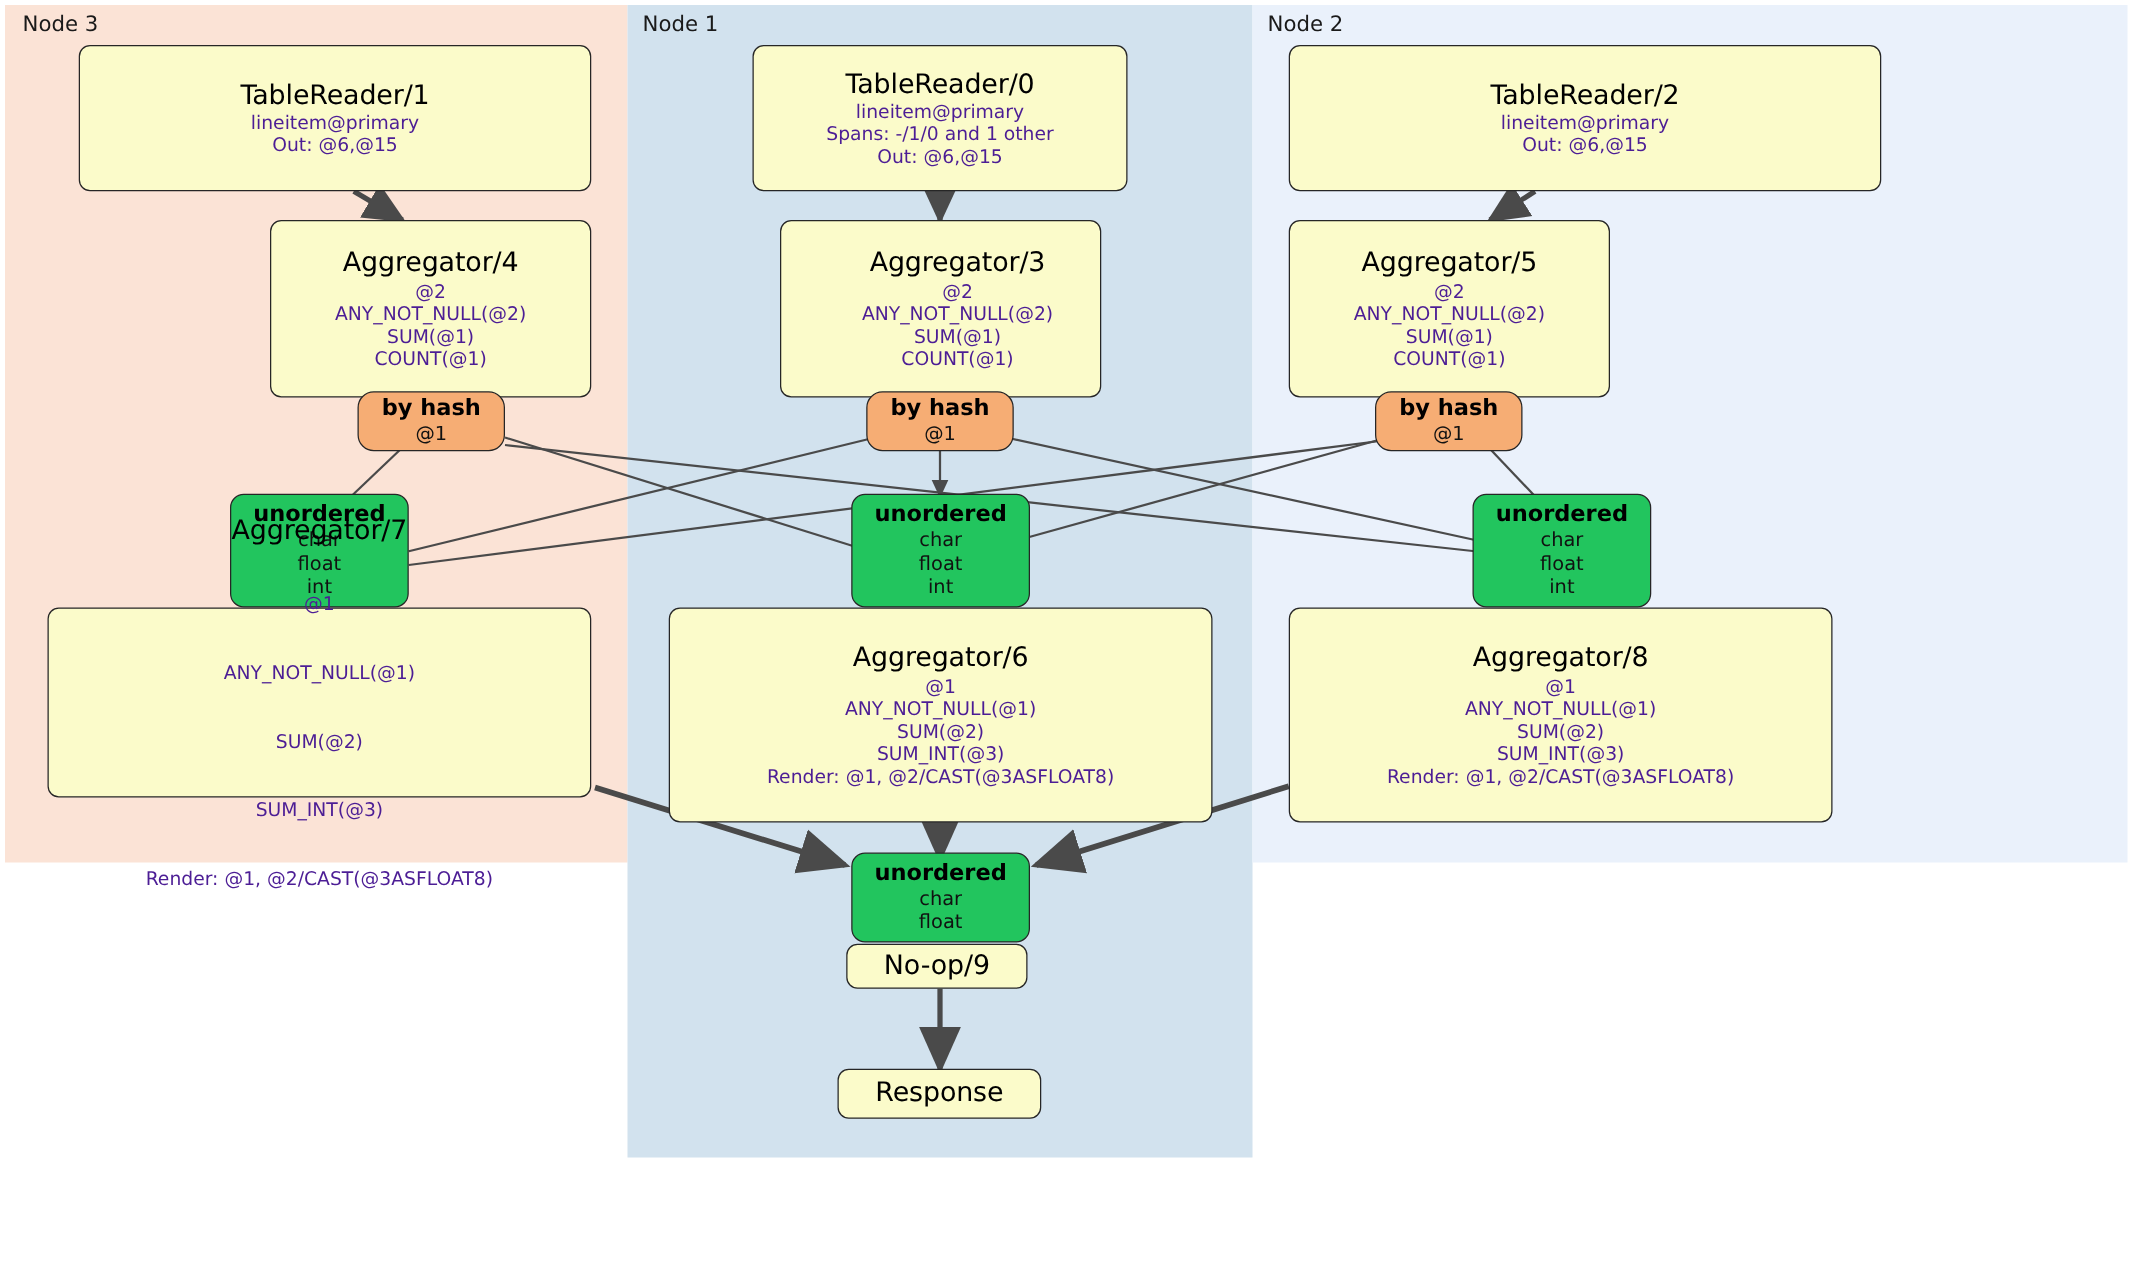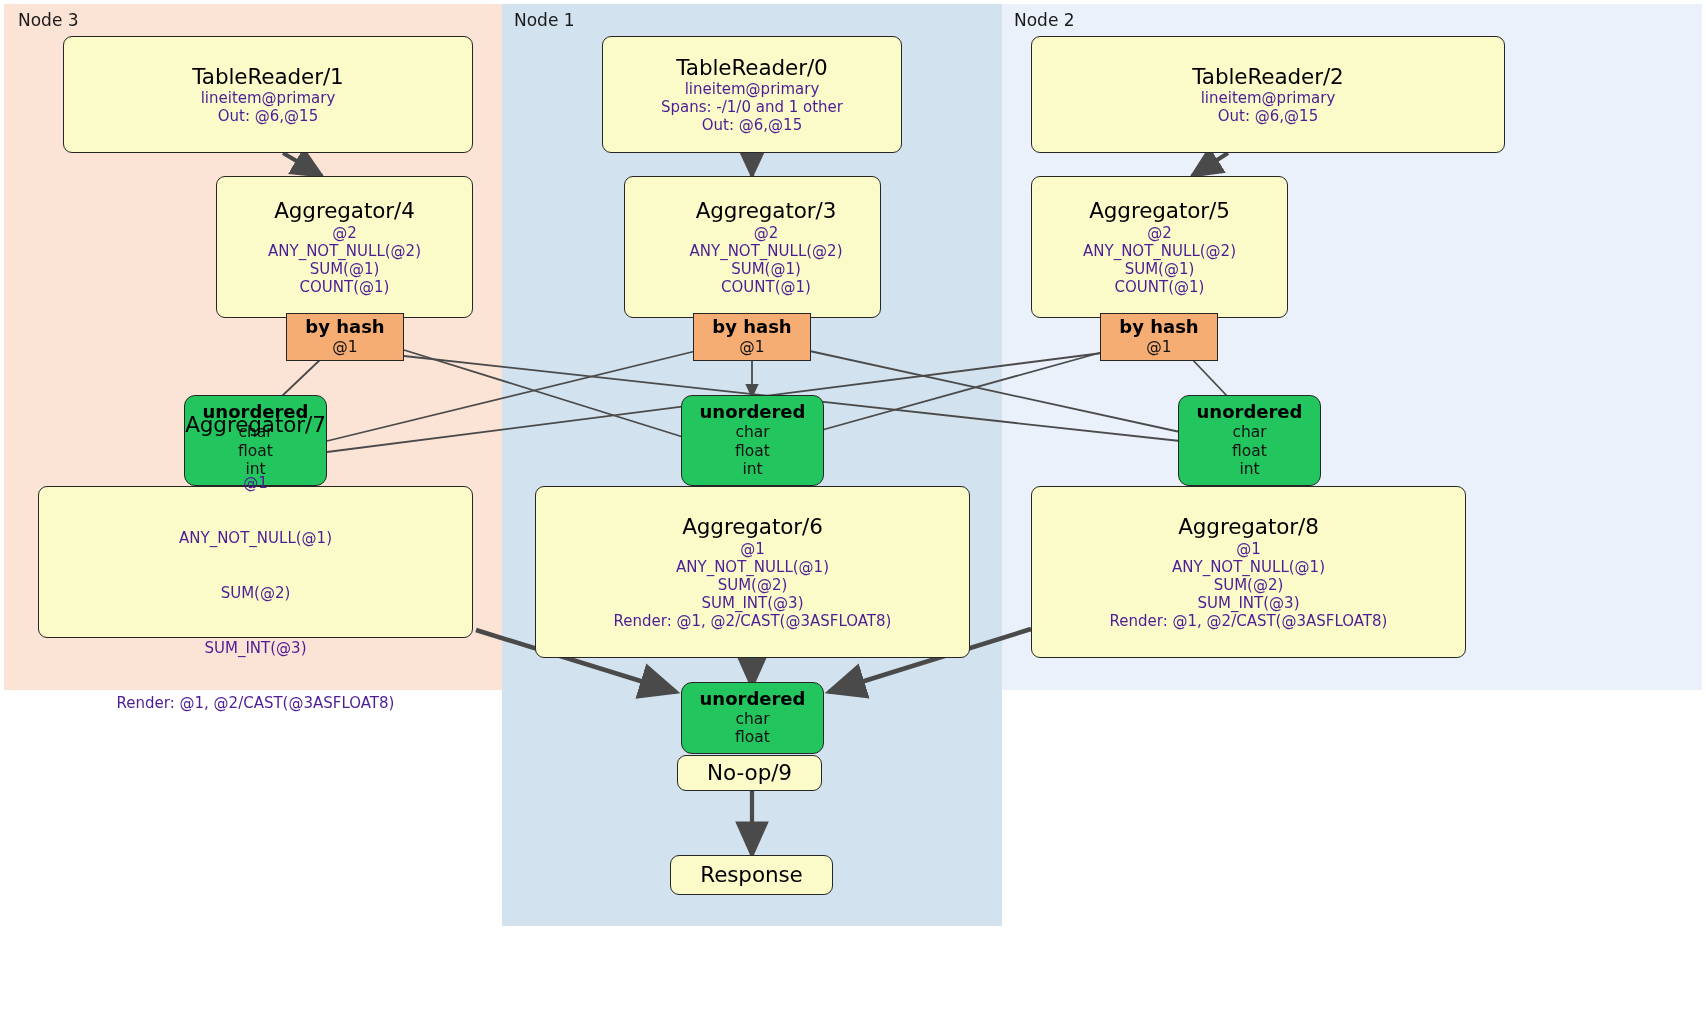--- a/index.html
+++ b/index.html
@@ -11,21 +11,21 @@
   .panel-label{position:absolute;font-size:17px;color:#1a1a1a;line-height:1;}
 
   
   #edges{position:absolute;left:0;top:0;width:1706px;height:1016px;pointer-events:none;}
 
   
   .box{position:absolute;box-sizing:border-box;border:1.6px solid #262626;
        display:flex;flex-direction:column;align-items:center;justify-content:center;
        text-align:center;}
   .proc{background:#fbfbca;border-radius:9px;}
-  .hash{background:#f6ad74;border-radius:0;border:1.6px solid #262626;}
+  .hash{background:#f6ad74;border-radius:13px;border:1.6px solid #262626;}
   .router{background:#22c55e;border-radius:11px;border:1.6px solid #262626;}
 
   .ttl{font-weight:normal;font-size:21.5px;color:#000;line-height:1.17;letter-spacing:-0.1px;}
   .ttl-sm{font-weight:bold;font-size:18px;color:#000;line-height:1.15;}
   .ln{font-size:15px;color:#4c1d95;line-height:1.2;}
   .ln-sm{font-size:15.5px;color:#111;line-height:1.2;}
   .nowrap{white-space:nowrap;}
 </style>
 </head>
 <body>

